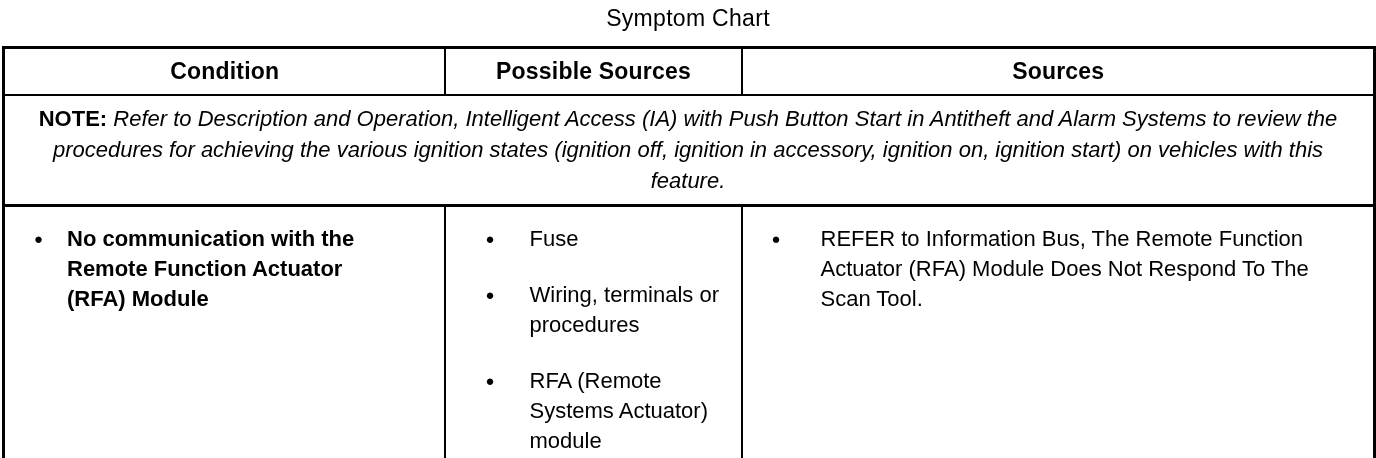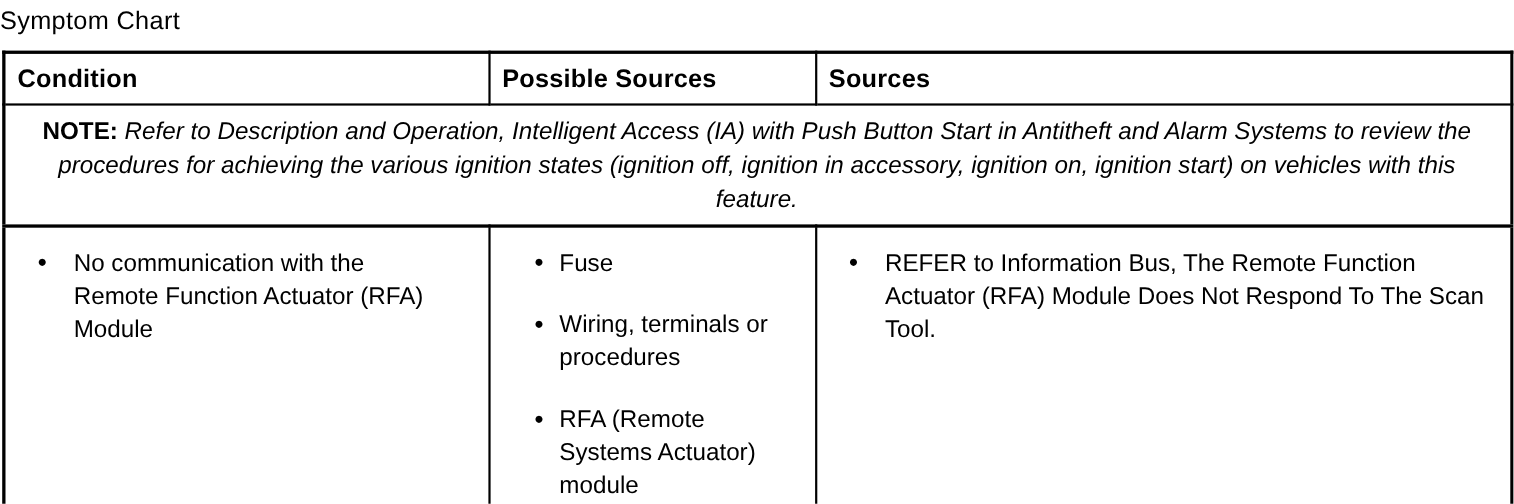--- a/index.html
+++ b/index.html
@@ -5,21 +5,21 @@
   * { margin: 0; padding: 0; box-sizing: border-box; }
   html, body {
     width: 1376px;
     height: 458px;
     background: #ffffff;
     color: #000000;
     font-family: "Liberation Sans", "DejaVu Sans", sans-serif;
     overflow: hidden;
   }
   .page-title {
-    text-align: left;
+    text-align: center;
     font-size: 23px;
     font-weight: 400;
     padding-top: 5px;
     letter-spacing: 0.3px;
   }
   table.symptom-table {
     border-collapse: collapse;
     table-layout: fixed;
     width: 1371px;
     margin: 14px 0 0 2px;
@@ -30,21 +30,21 @@
   col.col-action    { width: 633px; }
 
   tr.header-row { height: 47px; }
   tr.note-row   { height: 106px; text-align: center; }
   tr.data-row   { height: 250px; }
 
   th.col-header {
     border: 2px solid #000000;
     font-size: 23px;
     font-weight: bold;
-    text-align: left;
+    text-align: center;
     vertical-align: middle;
     padding: 6px 10px 6px 11px;
     letter-spacing: 0.2px;
   }
   td.note-cell {
     border: 2px solid #000000;
     border-bottom-width: 3px;
     vertical-align: top;
     padding: 7px 14px 8px 12px;
     font-size: 22px;
@@ -66,23 +66,23 @@
   .bullet-icon {
     flex: 0 0 13px;
     width: 13px;
     font-size: 15px;
     line-height: 30px;
     text-align: center;
   }
   td.cell-condition ul { padding-left: 27px; }
   td.cell-sources   ul { padding-left: 38px; }
   td.cell-action    ul { padding-left: 27px; }
-  td.cell-condition .bullet-text { margin-left: 22px; max-width: 318px; }
-  td.cell-sources   .bullet-text { margin-left: 12px; max-width: 202px; }
-  td.cell-action    .bullet-text { margin-left: 22px; max-width: 556px; }
+  td.cell-condition .bullet-text { margin-left: 22px; max-width: 318px; font-weight: bold; }
+  td.cell-sources   .bullet-text { margin-left: 33px; max-width: 202px; }
+  td.cell-action    .bullet-text { margin-left: 38px; max-width: 556px; }
 </style>
 </head>
 <body>
 
 <div class="page-title">Symptom Chart</div>
 
 <table class="symptom-table">
   <colgroup>
     <col class="col-condition">
     <col class="col-sources">

